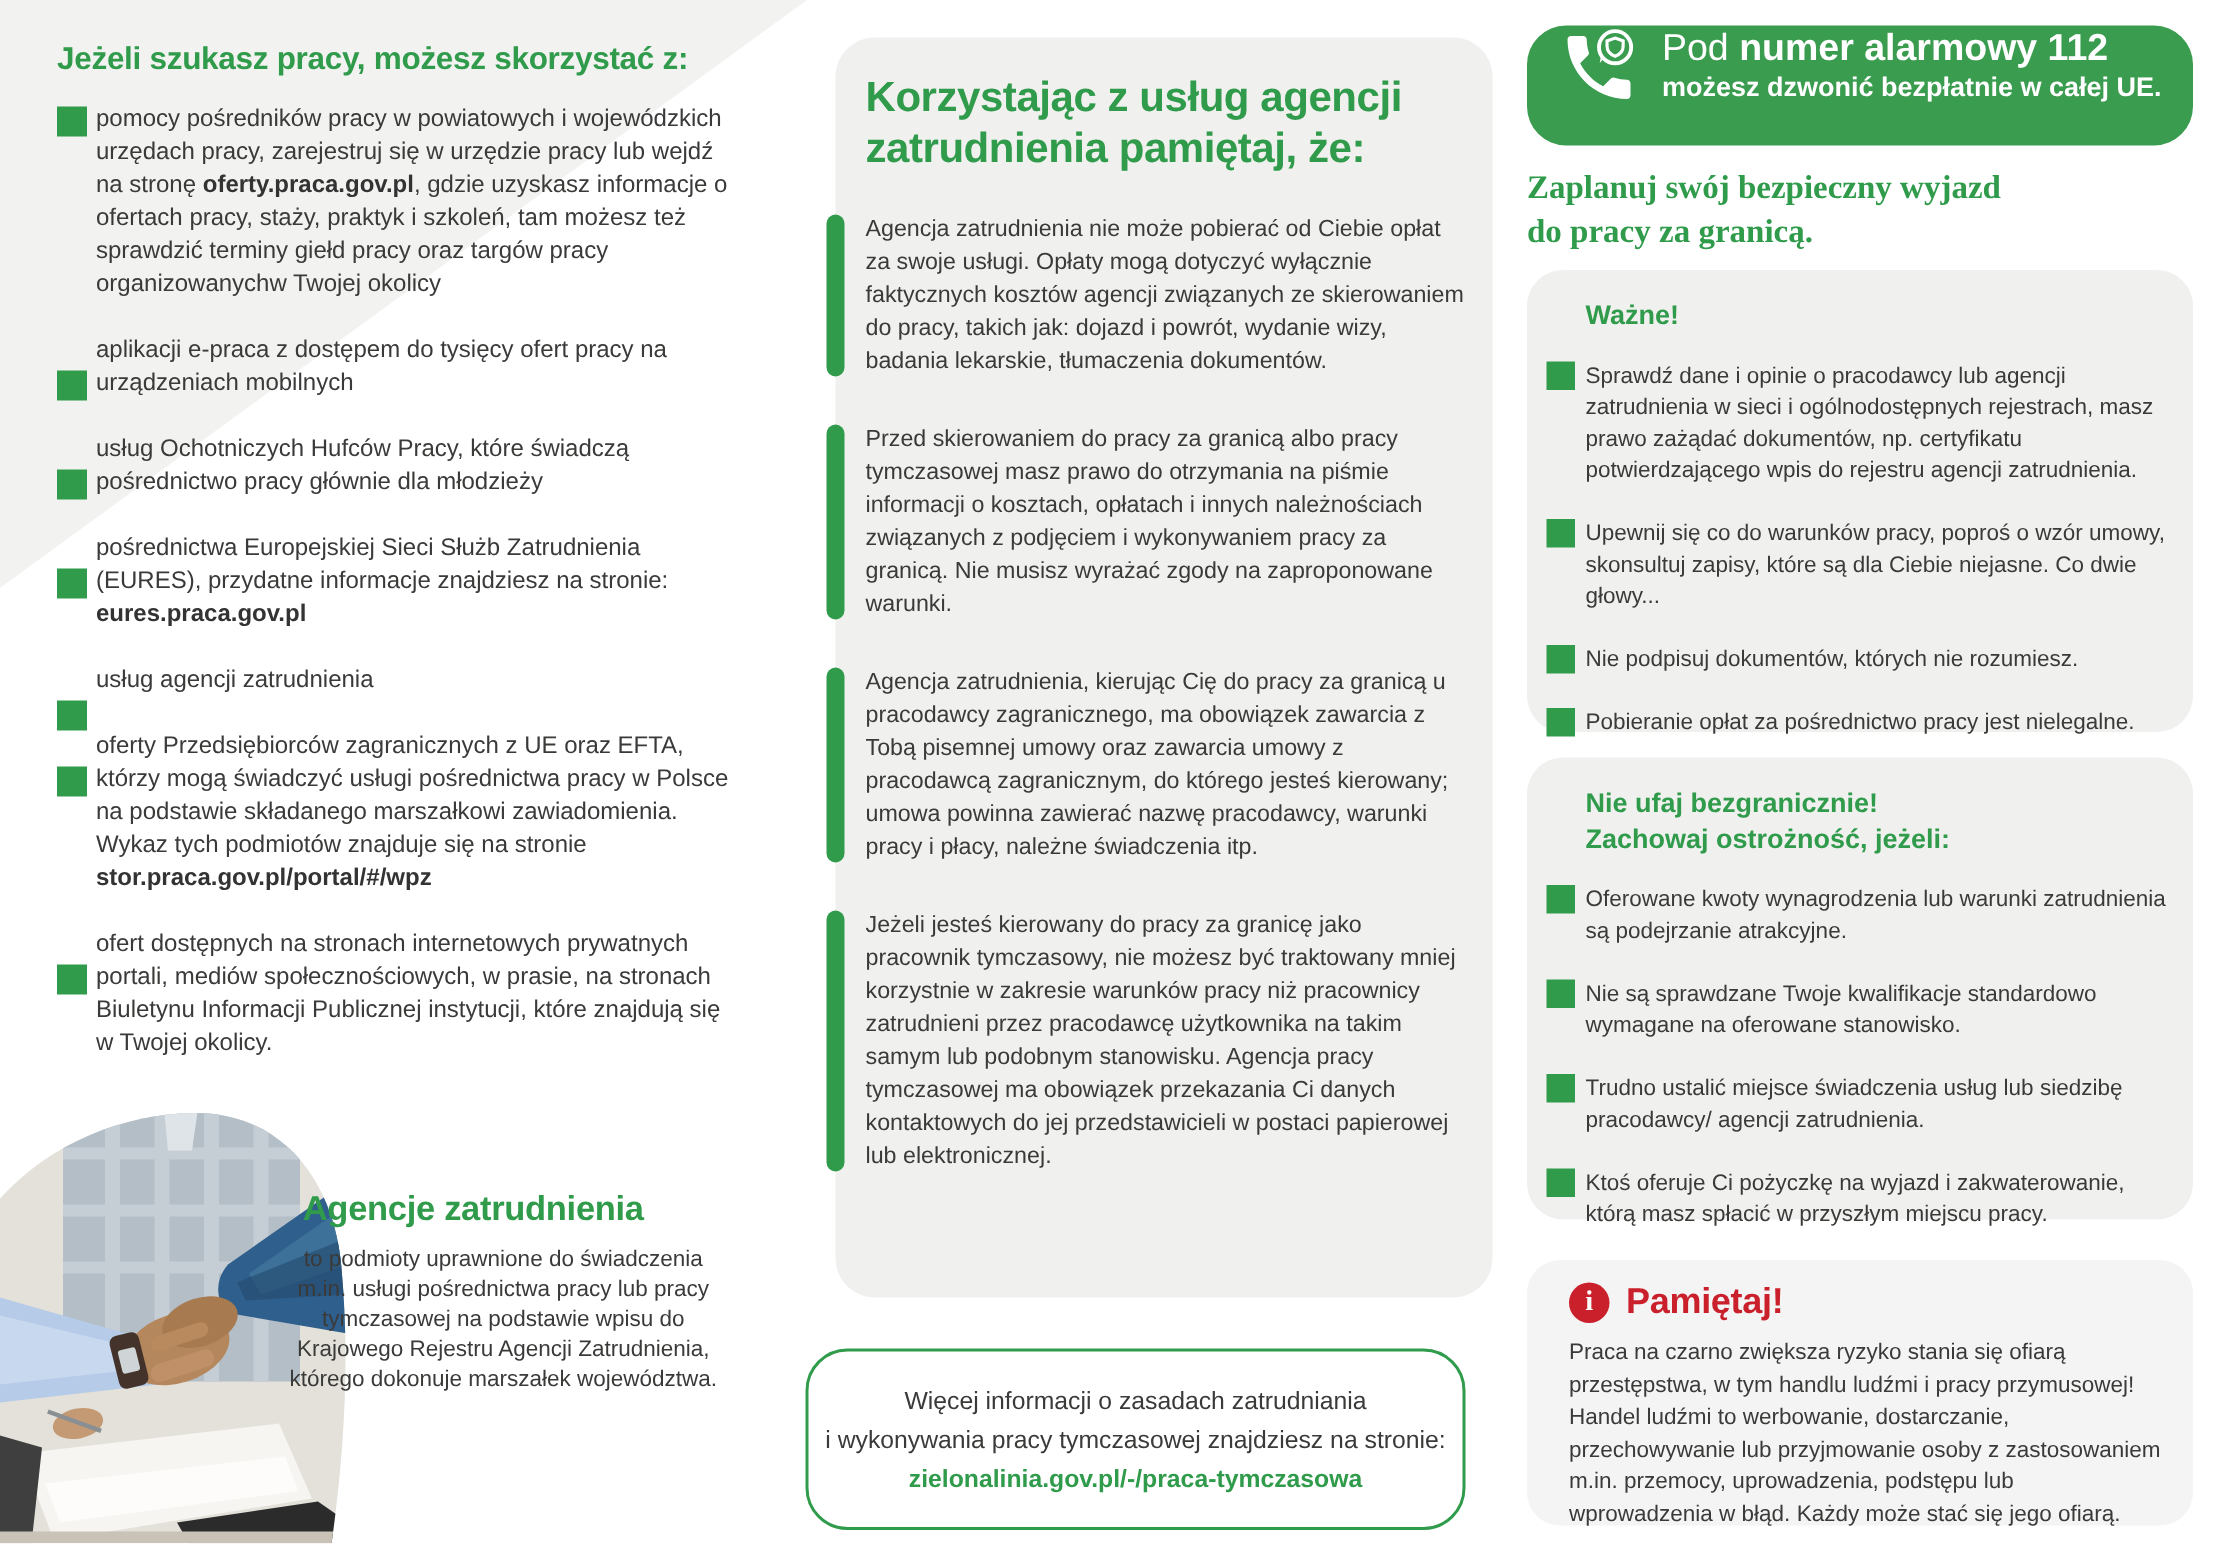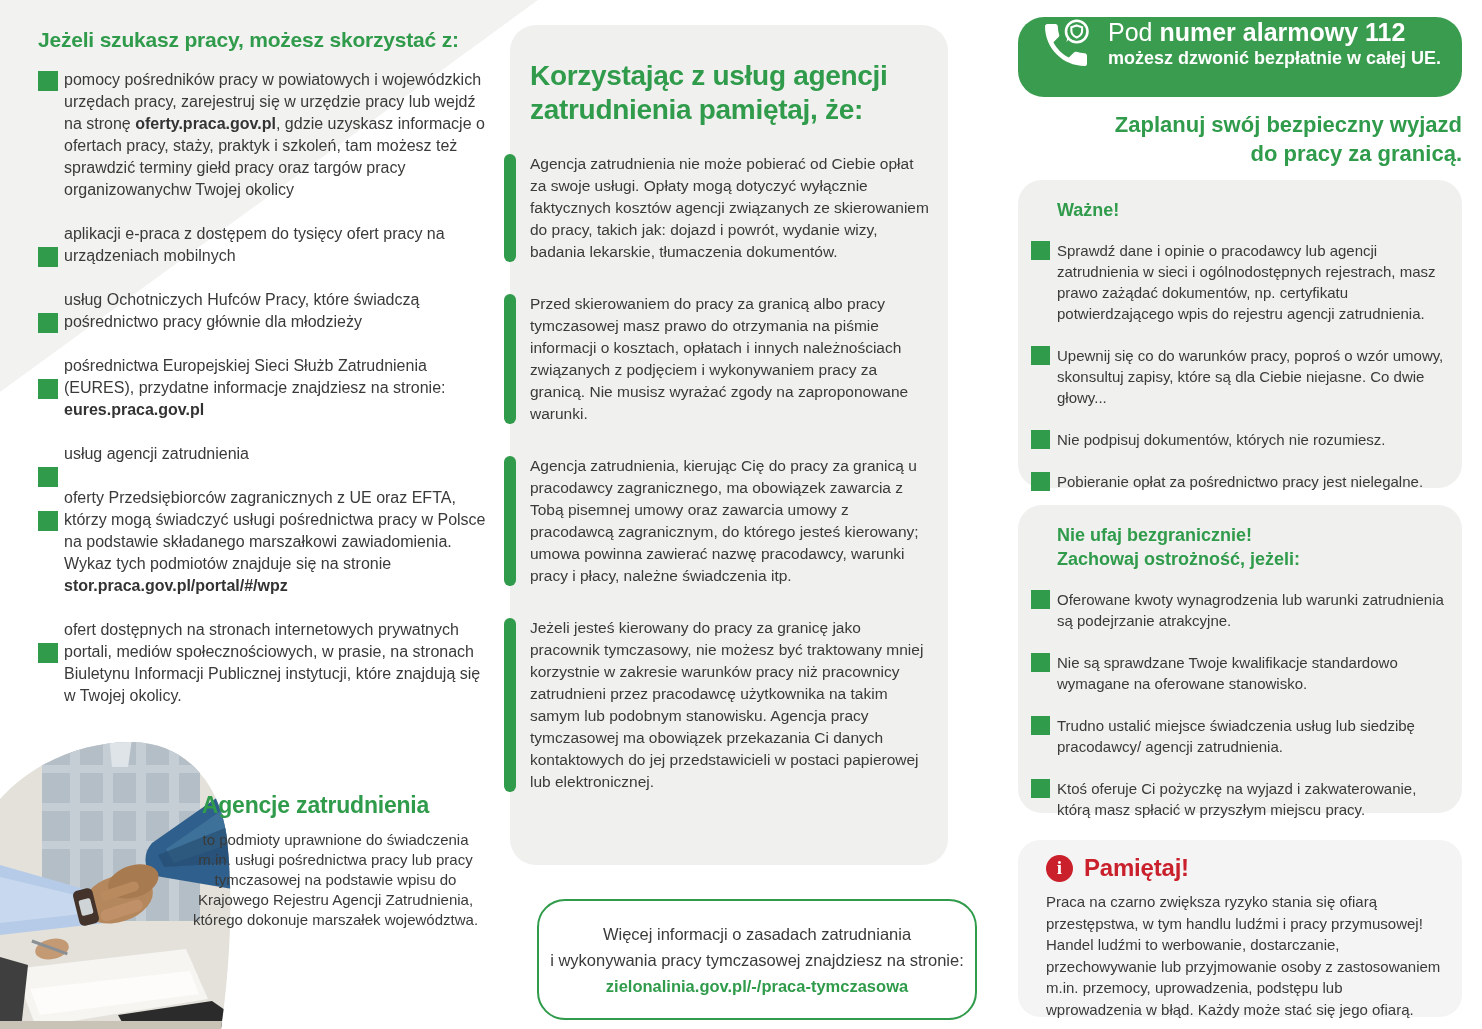--- a/index.html
+++ b/index.html
@@ -30,41 +30,41 @@
 
   
   .photo-blob{position:absolute;left:0;top:737px;width:232px;height:292px;}
   .agencies{position:absolute;left:148px;top:792px;width:335px;text-align:center;}
   .agencies h2{color:var(--green);font-size:23px;font-weight:700;margin-bottom:11px;letter-spacing:-.2px;}
   .agencies .agency-body{font-size:15px;line-height:20px;margin-left:40px;}
   .agencies .agency-footer{margin-top:21px;font-size:15px;line-height:20px;}
   .agencies .link{color:var(--green);font-weight:700;}
 
   
-  .mid-panel{position:absolute;left:510px;top:25px;width:438px;height:840px;background:var(--panel);
-    border-radius:26px;padding:34px 18px 0 20px;}
+  .mid-panel{position:absolute;left:557px;top:25px;width:438px;height:840px;background:var(--panel);
+    border-radius:26px;padding:23px 18px 0 20px;}
   .mid-heading{color:var(--green);font-size:28px;line-height:34px;font-weight:700;letter-spacing:-.3px;margin-bottom:26px;}
   .mid-para{position:relative;font-size:15.5px;line-height:22px;margin-bottom:30px;}
   .bar{position:absolute;left:-26px;top:1px;bottom:1px;width:12px;border-radius:7px;background:var(--green);}
 
   .more-info-box{position:absolute;left:537px;top:899px;width:440px;height:121px;background:#fff;
     border:2px solid var(--green);border-radius:28px;display:flex;flex-direction:column;
     align-items:center;justify-content:center;text-align:center;font-size:16.5px;line-height:26px;}
   .more-info-box .link{color:var(--green);font-weight:700;}
 
   
   .banner{position:absolute;left:1018px;top:17px;width:444px;height:80px;background:var(--green-banner);
     border-radius:26px;display:flex;align-items:flex-start;padding-left:20px;color:#fff;}
   .banner .txt{margin-left:14px;}
   .banner .t1{font-size:25px;line-height:30px;}
   .banner .t1 .b{font-weight:700;}
   .banner .t2{font-size:18px;line-height:22px;font-weight:600;}
 
-  .plan-heading{position:absolute;left:1018px;top:110px;width:444px;text-align:right;color:var(--green);
-    font-size:22px;line-height:29px;font-weight:700;}
+  .plan-heading{position:absolute;left:1018px;top:110px;width:444px;text-align:left;color:var(--green);
+    font-size:22px;line-height:29px;font-weight:700;font-family:Liberation Serif, serif;}
 
   .rbox{position:absolute;left:1018px;width:444px;background:var(--panel);border-radius:24px;padding:16px 18px 0 13px;}
   .rbox h3{color:var(--green);font-size:18px;line-height:24px;font-weight:700;margin:2px 0 18px 26px;}
   .rbox ul{list-style:none;}
   .rbox li{position:relative;padding-left:26px;margin-bottom:21px;font-size:15px;line-height:21px;}
   .rbox .sq{width:19px;height:19px;top:1px;}
   .box-wazne{top:180px;height:308px;}
   .box-nieufaj{top:505px;height:308px;}
 
   .box-pamietaj{position:absolute;left:1018px;top:840px;width:444px;height:177px;background:var(--panel-light);

